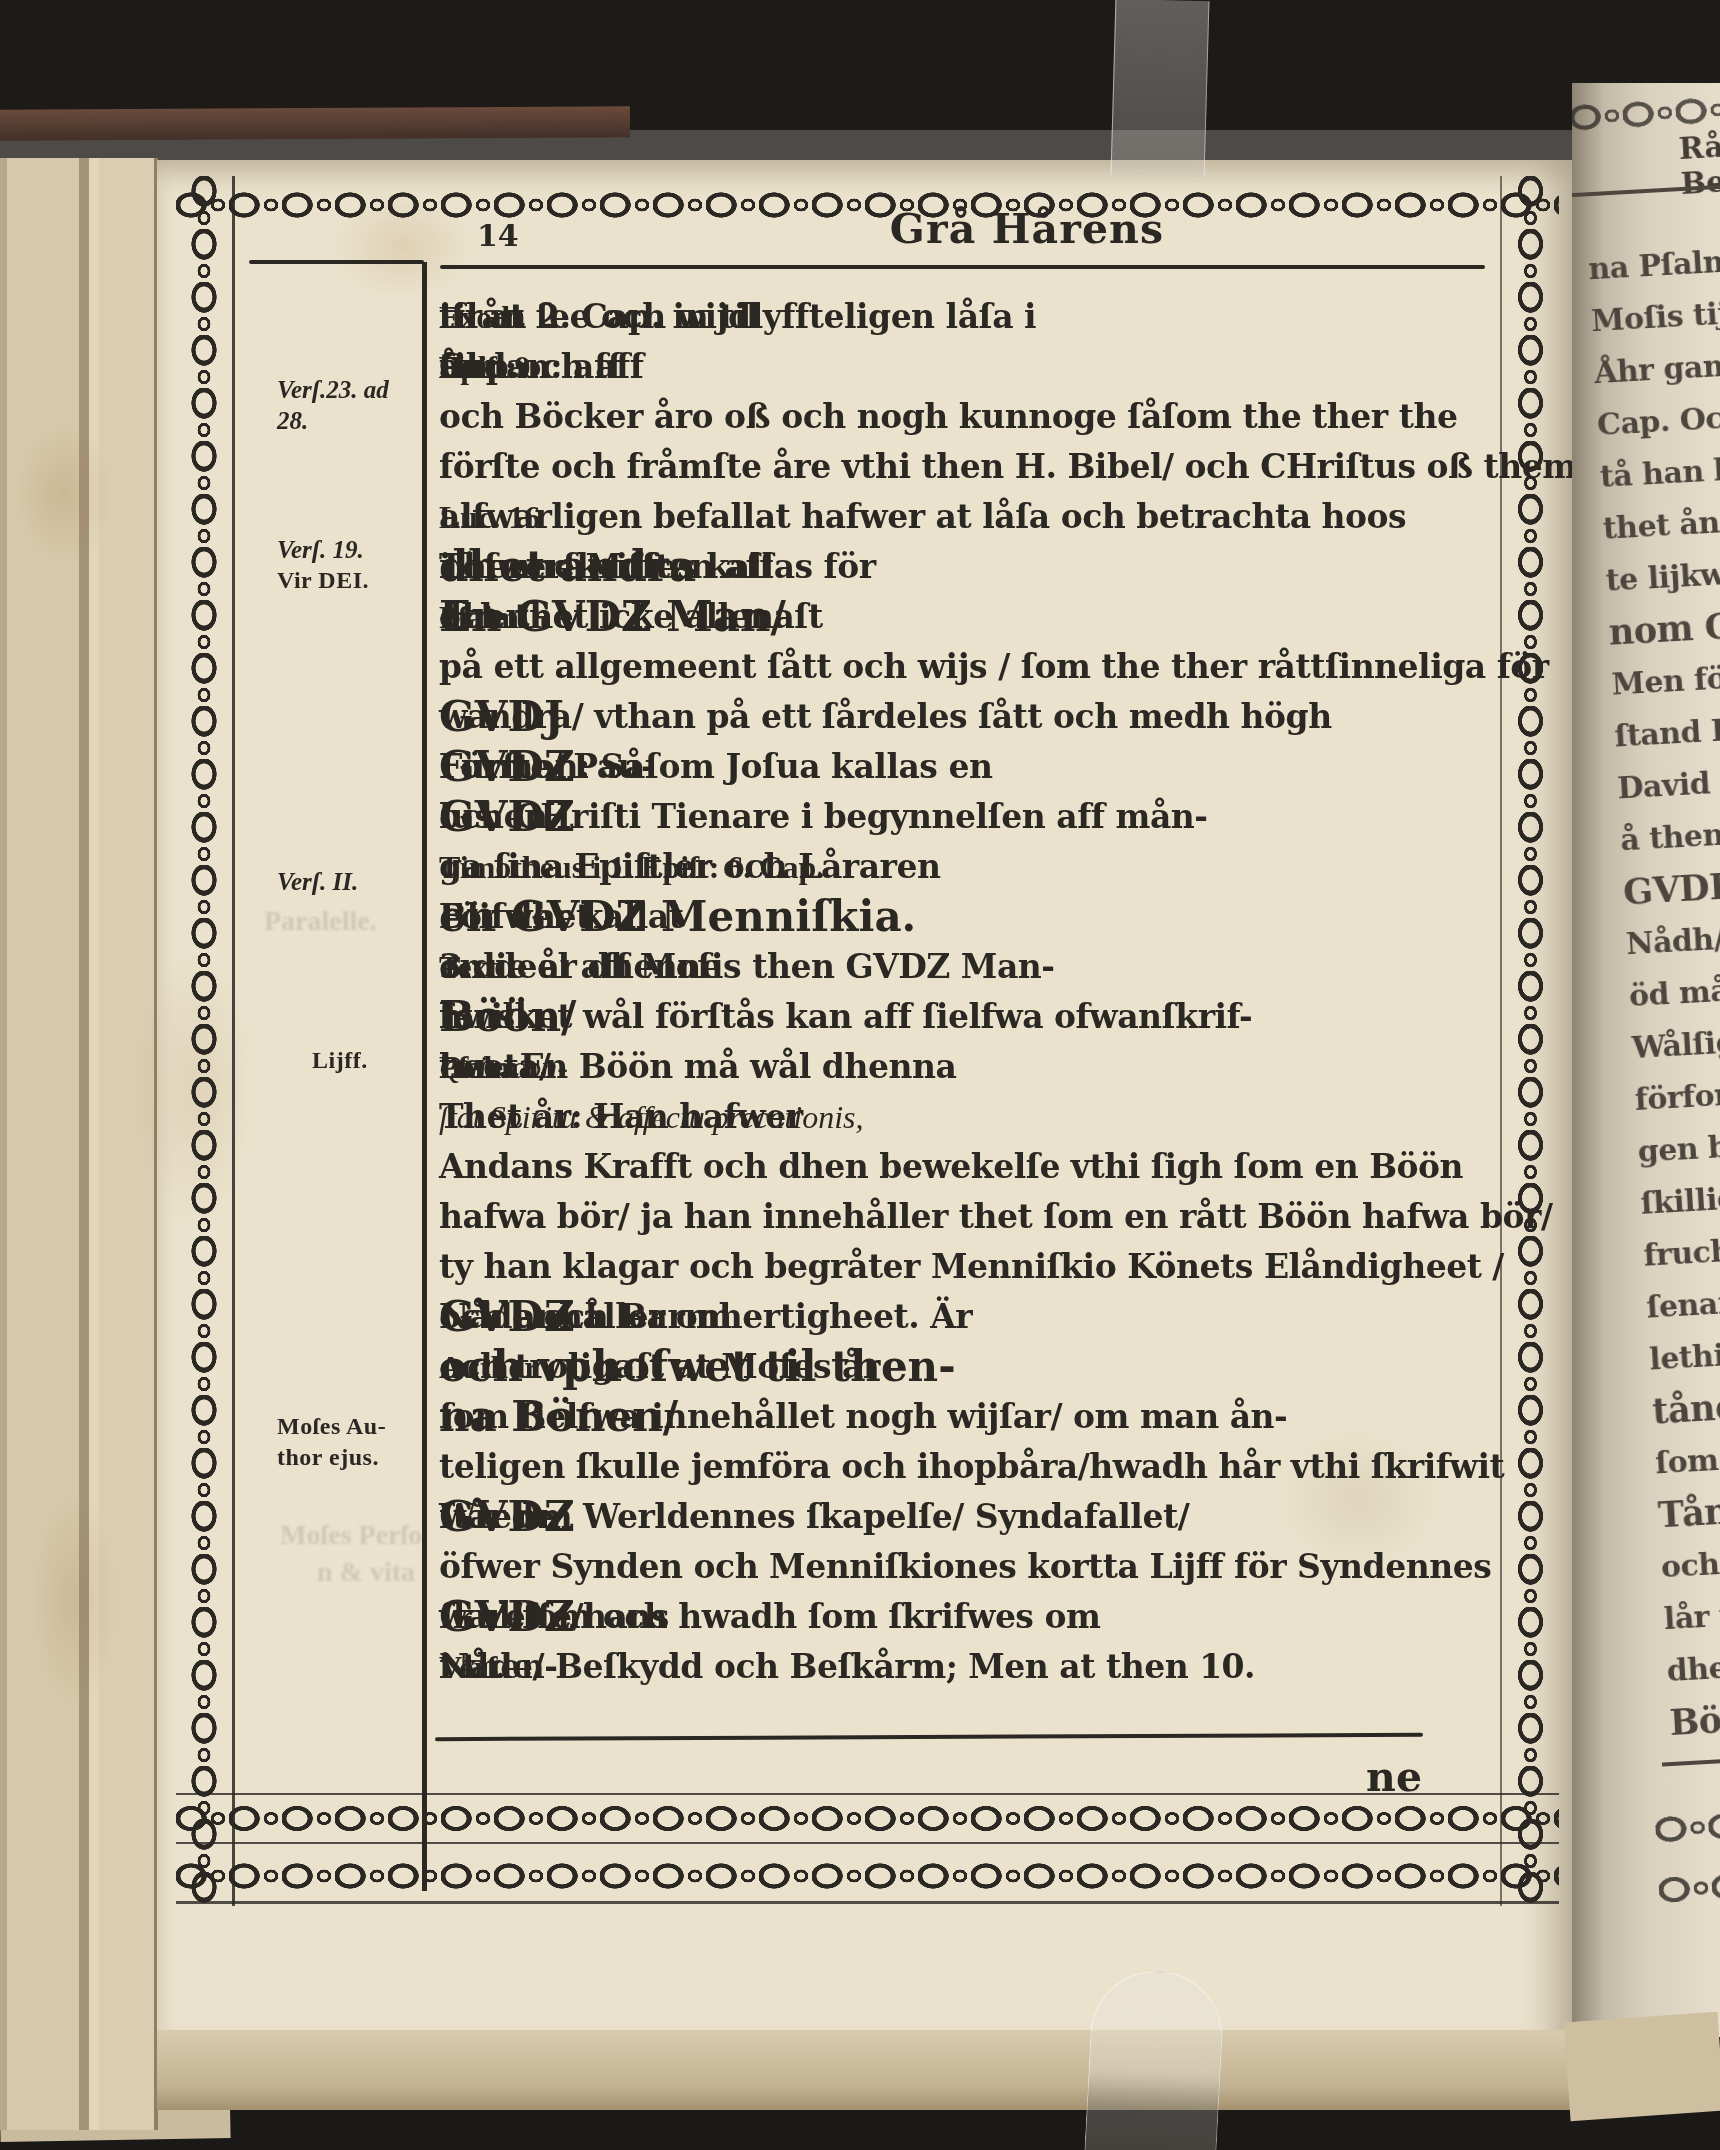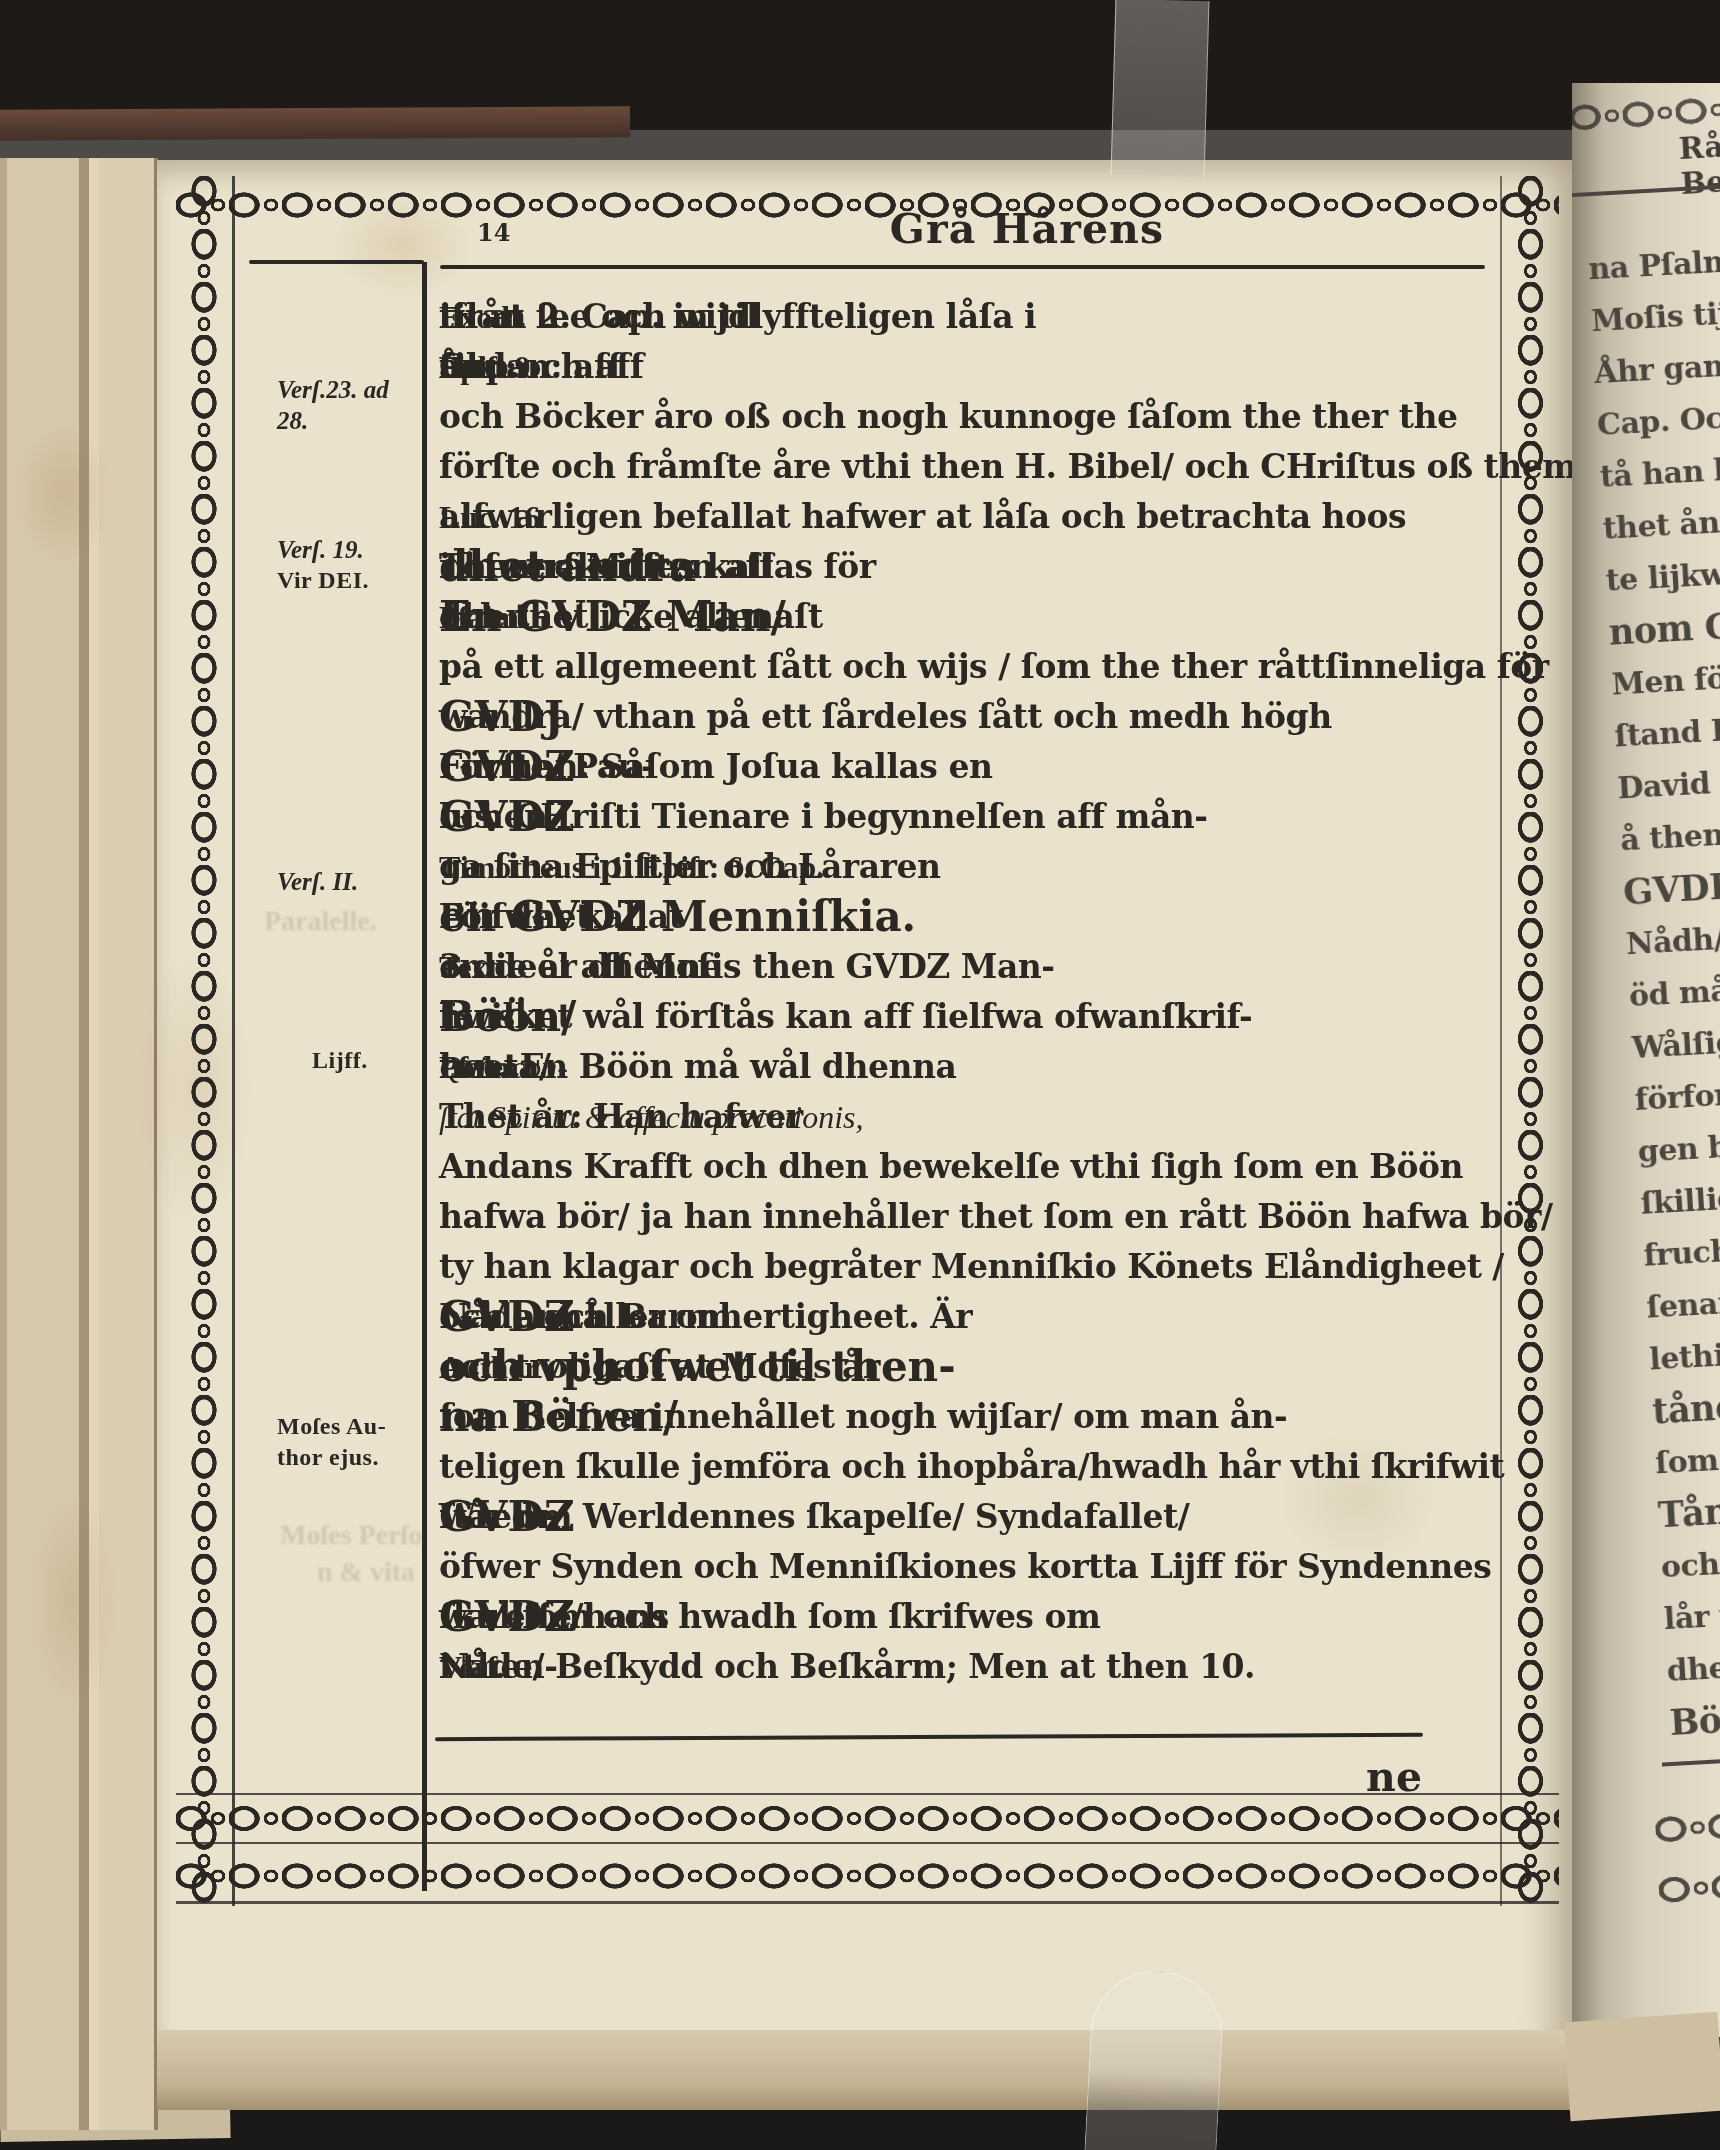--- a/index.html
+++ b/index.html
@@ -47,21 +47,21 @@
       radial-gradient(7px 8px at 50% 42px, rgba(0,0,0,0) 48%, #2b2723 53%, #2b2723 90%, rgba(0,0,0,0) 94%);
       background-size:100% 53px;background-repeat:repeat-y;}
   .orn-top{left:18.7px;top:16px;width:1383px;height:58px;}
   .orn-left{left:18.7px;top:16px;width:59px;height:1730px;border-right:3.2px solid rgba(43,39,35,.85);}
   .orn-right{left:1343px;top:16px;width:59px;height:1730px;border-left:2.7px solid rgba(43,39,35,.6);}
   .orn-bot1{left:18.7px;top:1633px;width:1383px;height:51px;border-top:2.7px solid rgba(43,39,35,.8);
             border-bottom:2.7px solid rgba(43,39,35,.8);}
   .orn-bot2{left:18.7px;top:1691px;width:1383px;height:53px;border-bottom:3.2px solid rgba(43,39,35,.8);}
 
   
-  .pageno{left:320px;top:58px;width:75px;height:37px;font-size:24px;font-weight:700;
+  .pageno{left:320px;top:58px;width:75px;height:37px;font-size:30px;font-weight:700;
       color:#2b2723;font-family:"DejaVu Serif",serif;}
   .runtitle{left:694px;top:45px;width:352px;height:48px;text-align:center;font-size:41px;
       font-weight:900;color:#2b2723;letter-spacing:1.1px;}
   .header-rule{left:283px;top:105px;width:1045px;height:4.3px;background:#2b2723;border-radius:2.1px;}
   .margin-rule{left:92px;top:100px;width:175px;height:4.3px;background:#2b2723;border-radius:2.1px;}
   .col-rule{left:265px;top:102px;width:4.8px;height:1629px;background:#2b2723;}
 
   
   .body-block{left:282px;top:132px;width:1045px;height:1452px;color:#2b2723;}
   .bl{position:relative;display:block;height:50px;line-height:50px;font-size:33px;

